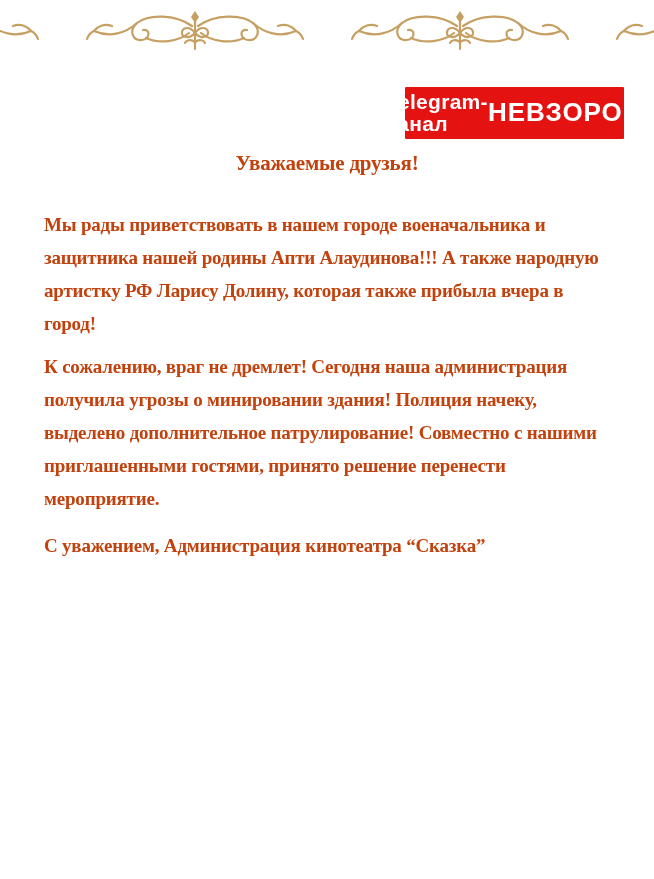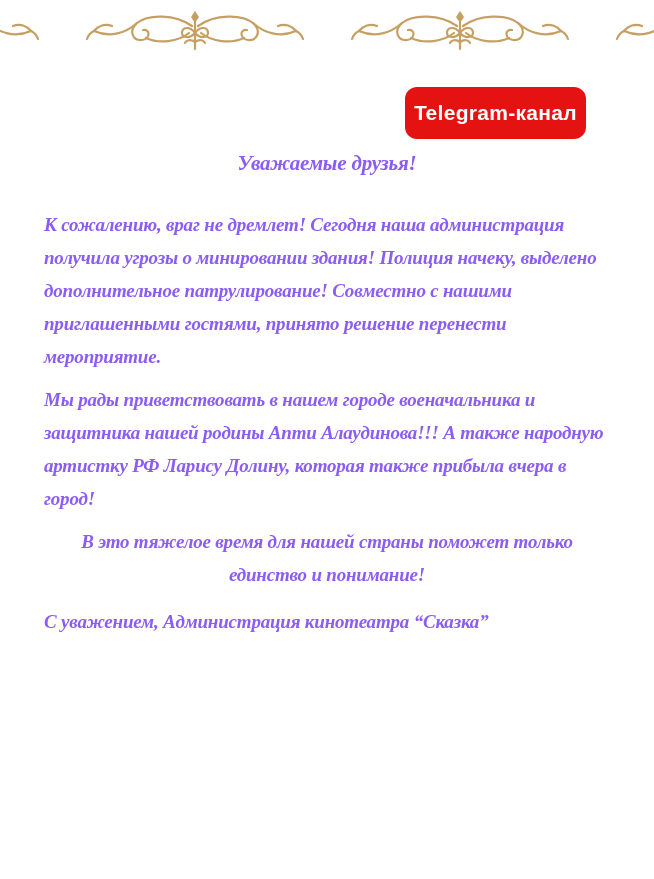--- a/index.html
+++ b/index.html
@@ -33,44 +33,43 @@
   .orn-1 { left: -180px; }
   .orn-2 { left: 85px; }
   .orn-3 { left: 350px; }
   .orn-4 { left: 615px; }
 
   
   .badge {
     position: absolute;
     left: 405px;
     top: 87px;
-    width: 181px;
+    width: 219px;
     height: 52px;
     background: #e41312;
-    border-radius: 12px;
+    border-radius: 1px;
     display: flex;
     flex-direction: row;
     align-items: center;
     justify-content: center;
     color: #ffffff;
     font-family: "Liberation Sans", sans-serif;
     font-weight: bold;
     line-height: 1.05;
   }
   .badge-line1 { font-size: 21px; letter-spacing: 0.3px; }
   .badge-line2 { font-size: 26px; letter-spacing: 1px; }
 
   
   .letter {
     position: absolute;
     left: 44px;
     top: 150px;
     width: 566px;
-    color: #8b5cf6;
-    font-style: italic;
+    color: #c2410c;
     font-weight: bold;
     font-size: 19px;
     letter-spacing: -0.2px;
   }
   .letter h1 {
     font-size: 21px;
     line-height: 26px;
     margin: 0 0 32px 0;
     text-align: center;
     font-weight: bold;
@@ -124,21 +123,21 @@
   <svg class="orn orn-3">
       <use href="#flourish"></use>
     </svg>
   <svg class="orn orn-4">
       <use href="#flourish"></use>
     </svg>
 </div>
 
 <div class="badge">
   <span class="badge-line1">Telegram-канал</span>
+  <span class="badge-line2">НЕВЗОРОВ</span>
 </div>
 
 <div class="letter">
   <h1>Уважаемые друзья!</h1>
+  <p>Мы рады приветствовать в нашем городе военачальника и защитника нашей родины Апти Алаудинова!!! А также народную артистку РФ Ларису Долину, которая также прибыла вчера в город!</p>
   <p>К сожалению, враг не дремлет! Сегодня наша администрация получила угрозы о минировании здания! Полиция начеку, выделено дополнительное патрулирование! Совместно с нашими приглашенными гостями, принято решение перенести мероприятие.</p>
-  <p>Мы рады приветствовать в нашем городе военачальника и защитника нашей родины Апти Алаудинова!!! А также народную артистку РФ Ларису Долину, которая также прибыла вчера в город!</p>
-  <p class="centered">В это тяжелое время для нашей страны поможет только единство и понимание!</p>
   <p class="signature">С уважением, Администрация кинотеатра “Сказка”</p>
 </div>
 
 </body></html>

